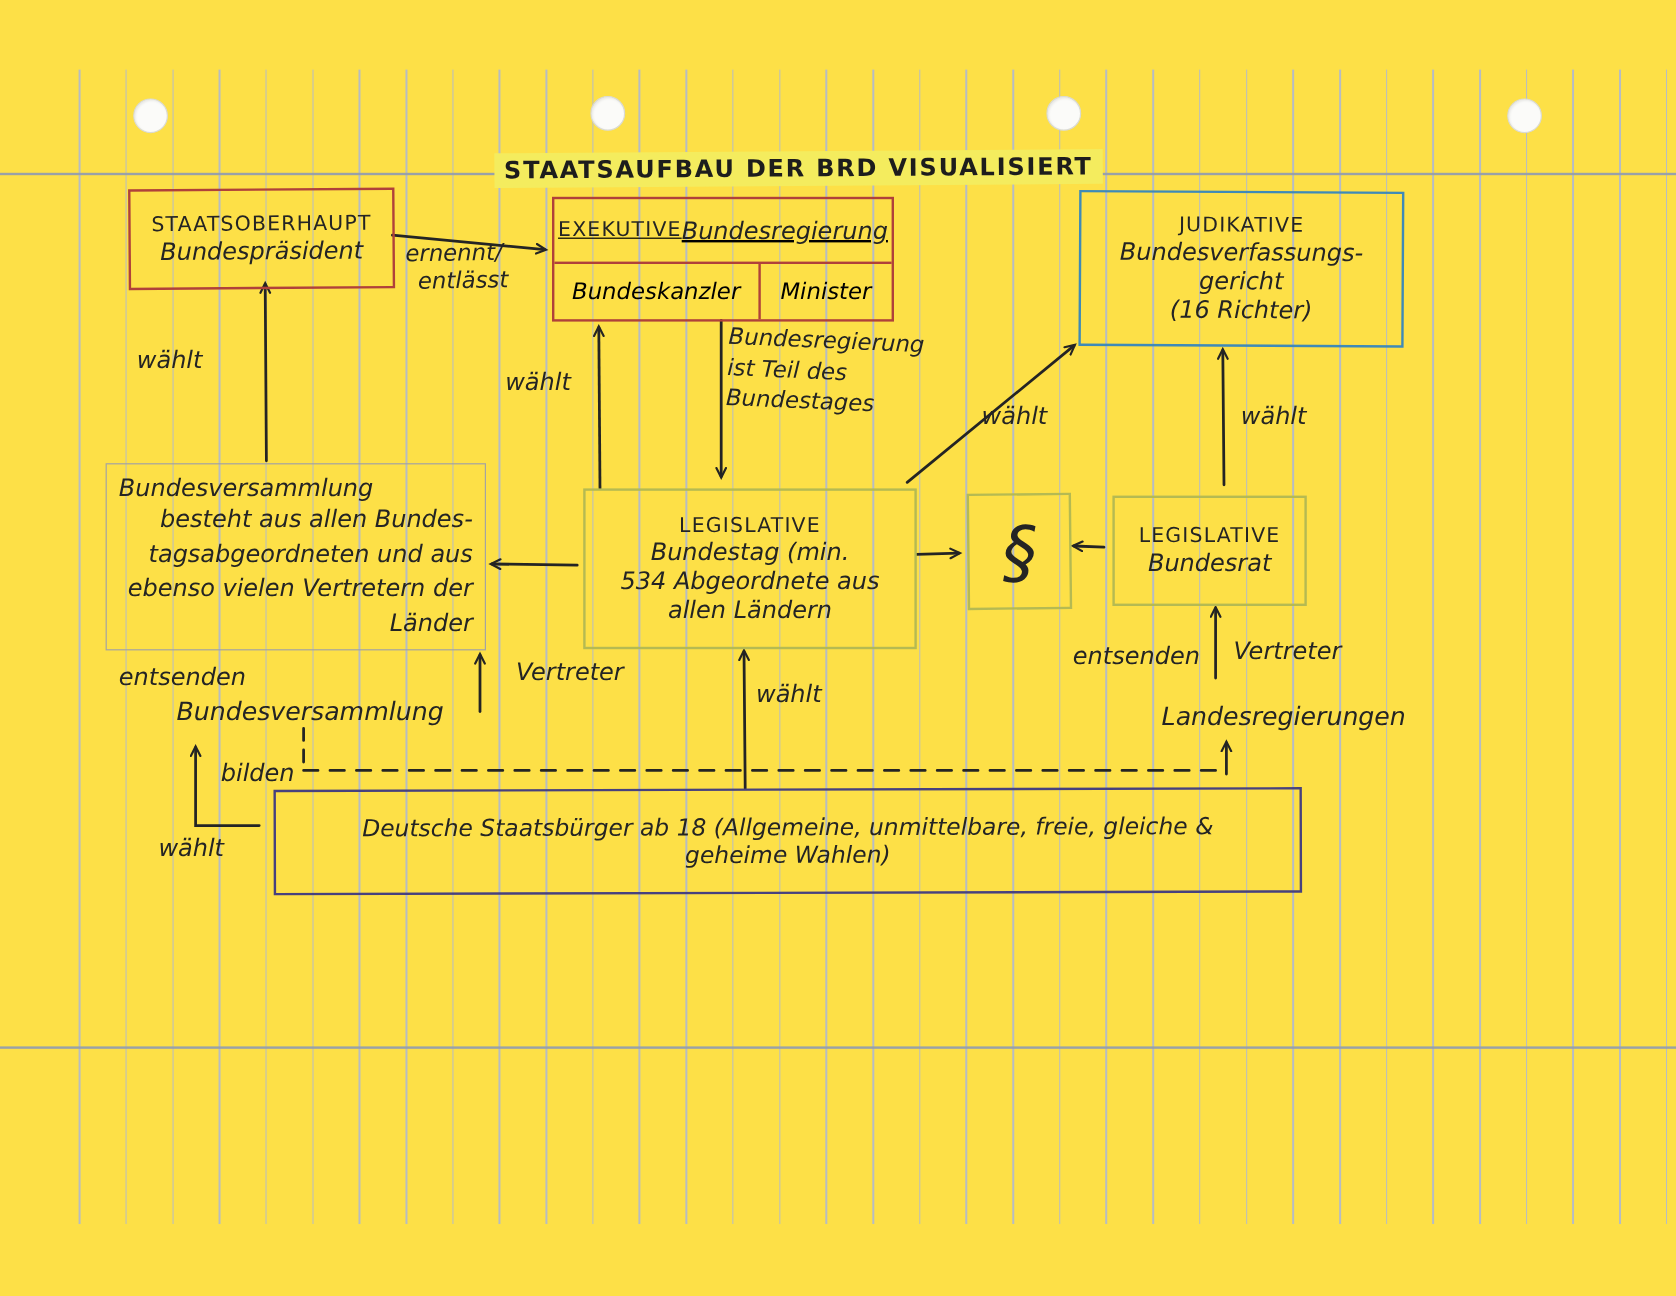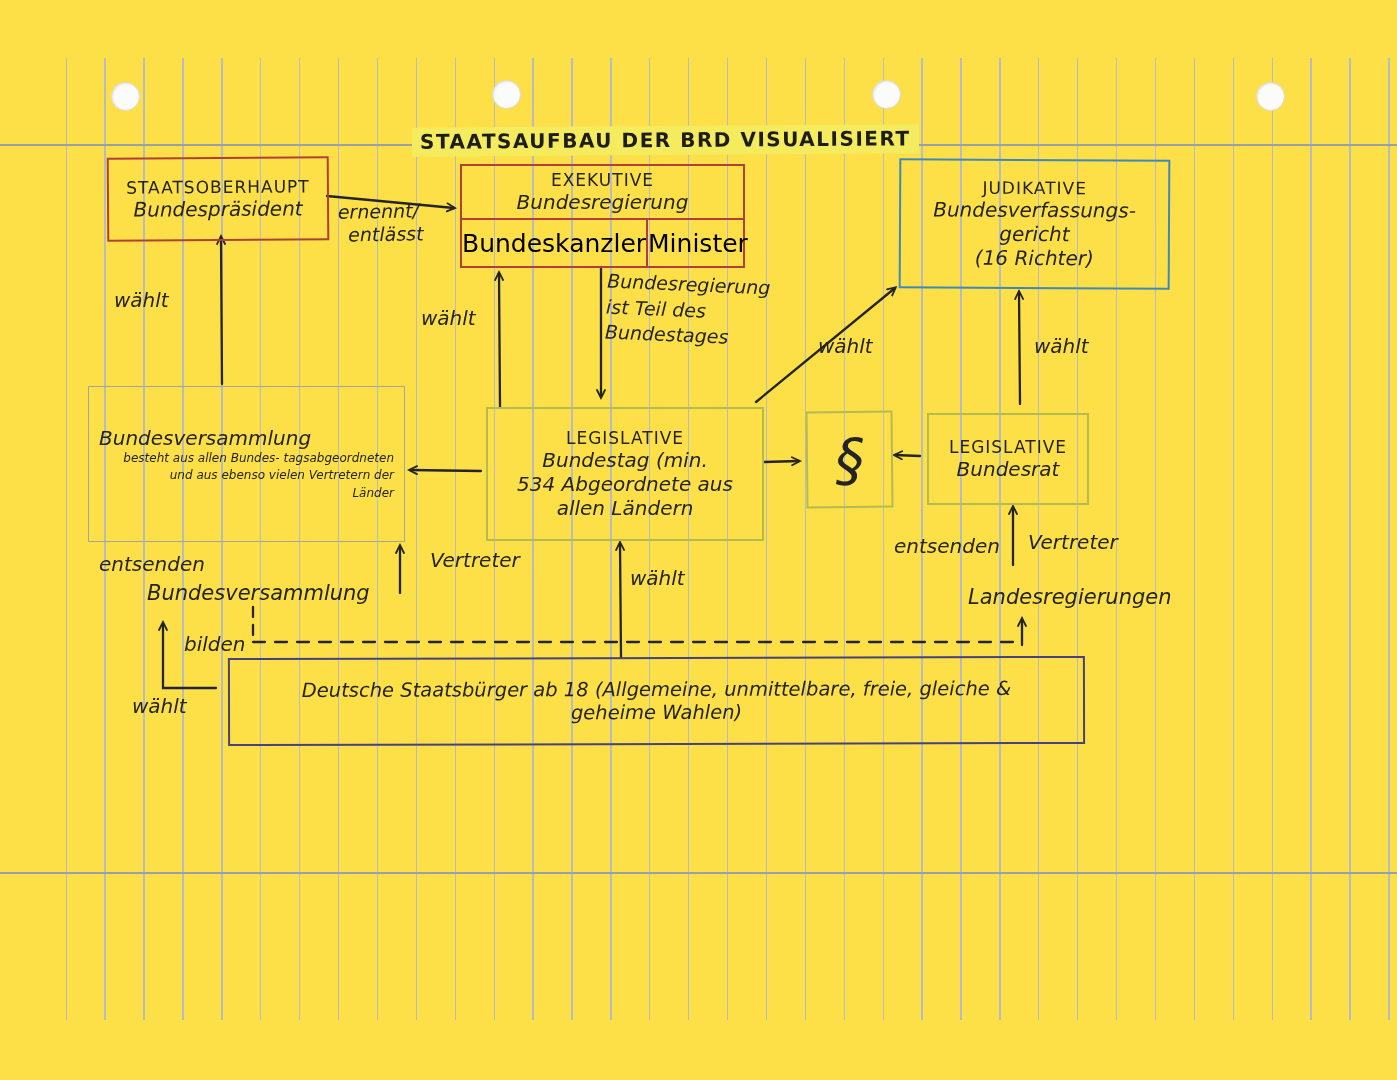--- a/index.html
+++ b/index.html
@@ -33,29 +33,29 @@
     font-size:20px;font-weight:bold;letter-spacing:1.5px;color:#1d1d1d;
     transform:rotate(-0.4deg);
   }
 
   .box{position:absolute;display:flex;flex-direction:column;align-items:center;justify-content:center;text-align:center;background:transparent;}
   .box .cap{font-size:17px;letter-spacing:1px;color:#242424;}
   .box .hwl{font-size:20px;font-style:italic;color:#242424;}
 
   .b-staatsoberhaupt{left:107px;top:157px;width:218px;height:80px;border:2.5px solid #b0413a;transform:rotate(-0.4deg);}
   .b-exekutive{left:460px;top:164px;width:281px;height:100px;border:2.5px solid #b0413a;padding:0;justify-content:flex-start;}
-  .b-exekutive .hdr{flex:1.15;display:flex;flex-direction:column;align-items:center;justify-content:center;width:100%;}
+  .b-exekutive .hdr{flex:1.15;display:flex;flex-direction:row;align-items:center;justify-content:center;width:100%;text-decoration:underline;}
   .b-exekutive .row{flex:1;display:flex;width:100%;border-top:2.5px solid #b0413a;}
-  .b-exekutive .cell{display:flex;align-items:center;justify-content:center;font-size:25px;}
+  .b-exekutive .cell{display:flex;align-items:center;justify-content:center;font-size:19px;font-style:italic;}
   .b-exekutive .cell.l{flex:1.55;border-right:2.5px solid #b0413a;}
   .b-exekutive .cell.r{flex:1;}
   .b-judikative{left:899px;top:159px;width:267px;height:126px;border:2.5px solid #3e8ab8;transform:rotate(0.3deg);}
   .b-bundesversammlung{left:88px;top:386px;width:317px;height:156px;border:1.5px solid #a4a4a2;align-items:flex-start;text-align:right;padding:6px 10px;box-sizing:border-box;}
   .b-bundesversammlung .hwl{font-size:20px;}
-  .b-bundesversammlung .desc{font-size:12px;font-style:italic;line-height:1.45;color:#242424;}
+  .b-bundesversammlung .desc{font-size:20px;font-style:italic;line-height:1.45;color:#242424;}
   .b-bundestag{left:486px;top:407px;width:274px;height:130px;border:2.5px solid #b5ba52;}
   .b-paragraph{left:806px;top:411px;width:83px;height:93px;border:2.5px solid #b5ba52;transform:rotate(-0.6deg);}
   .b-paragraph .sym{font-size:58px;font-style:italic;color:#242424;line-height:1;}
   .b-bundesrat{left:927px;top:413px;width:158px;height:88px;border:2.5px solid #b5ba52;}
   .b-citizens{left:228px;top:657px;width:853px;height:84px;border:2.5px solid #47417e;transform:rotate(-0.15deg);}
   .b-citizens .hwl{font-size:19.5px;}
 
   .lbl{position:absolute;font-style:italic;font-size:20px;color:#242424;white-space:nowrap;}
   .lbl .ln{display:block;}
   .l-ernennt{left:338px;top:200px;font-size:19px;line-height:1.2;transform:rotate(-1deg);}

